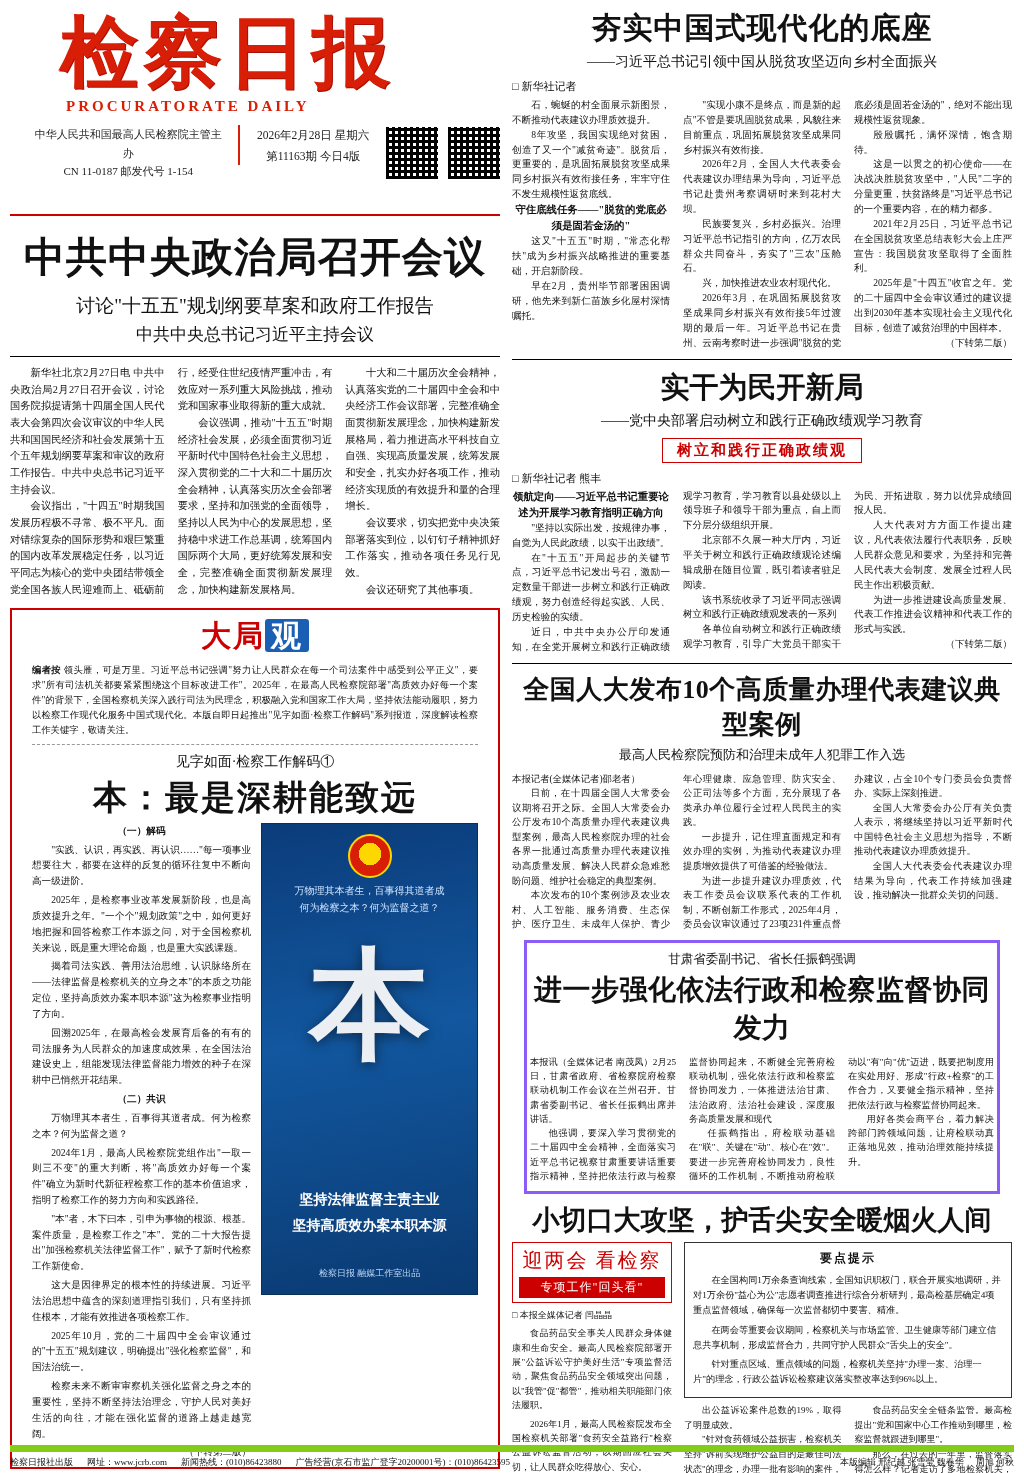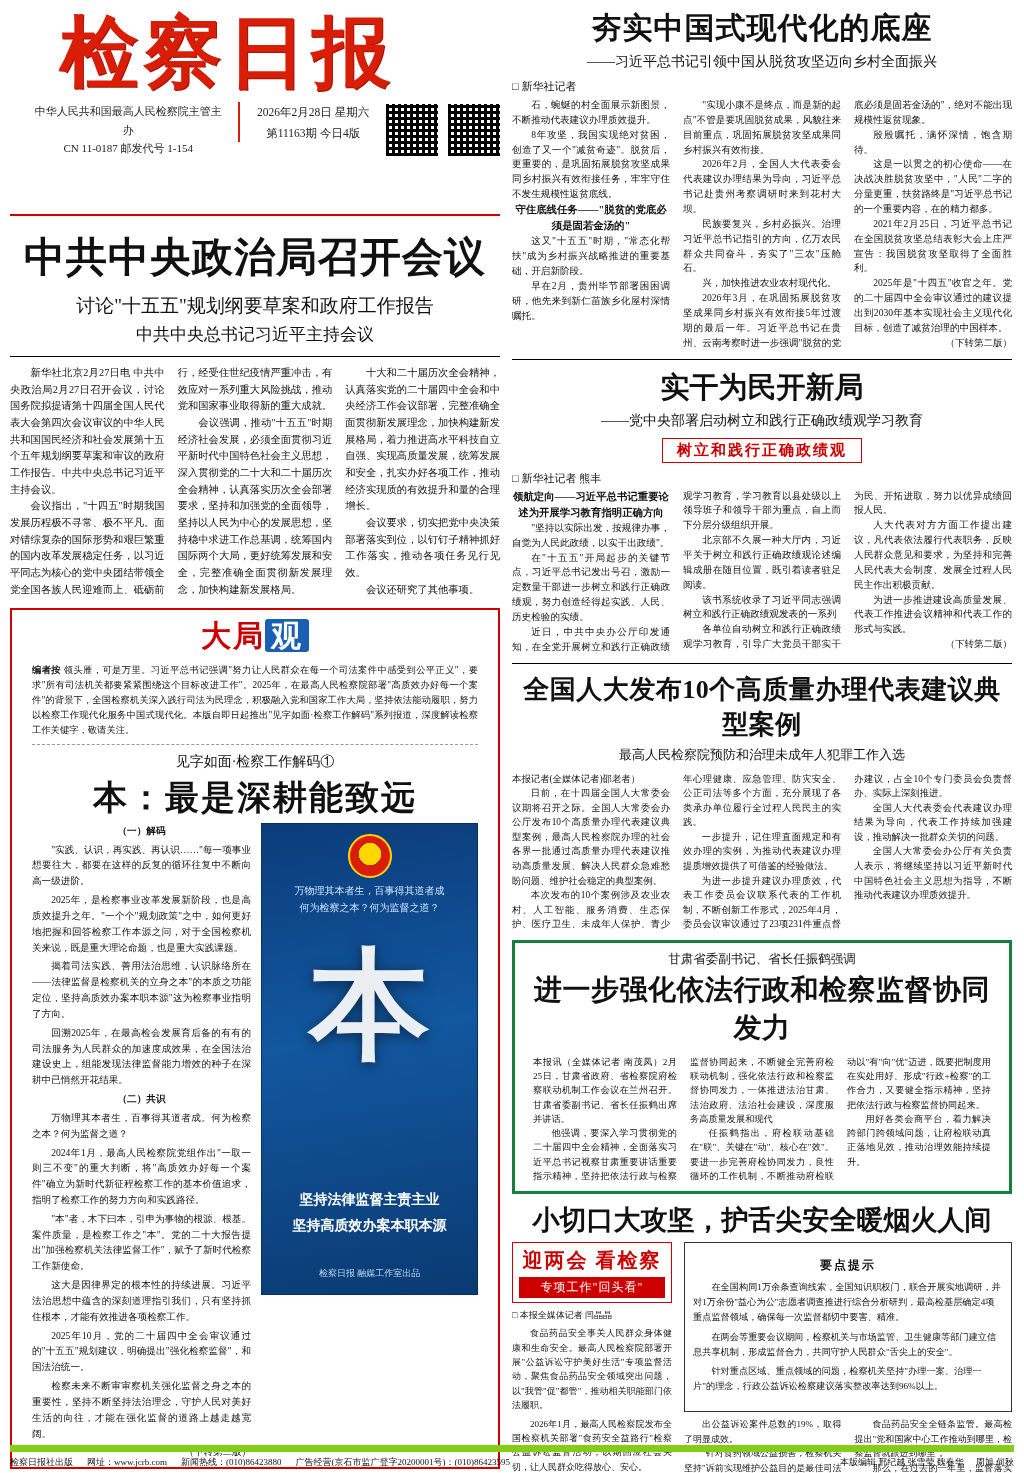--- a/index.html
+++ b/index.html
@@ -55,45 +55,46 @@
 
   
   h2.r1{font-size:30px;font-weight:bold;text-align:center;margin:2px 0 4px;letter-spacing:1px;}
   .r1sub{font-size:14px;text-align:center;margin-bottom:8px;}
   h2.r2{font-size:29px;font-weight:bold;text-align:center;margin:6px 0 4px;}
   h2.r3{font-size:26px;font-weight:bold;text-align:center;margin:4px 0 4px;letter-spacing:.5px;}
   h2.r5{font-size:27px;font-weight:bold;text-align:center;margin:6px 0 4px;}
   .label-red{display:block;text-align:center;margin:6px auto 8px;}
   .label-red span{display:inline-block;border:1px solid #c00;color:#c00;font-size:15px;font-weight:bold;padding:2px 14px;letter-spacing:2px;}
   .small-h{font-size:10.4px;font-weight:bold;text-align:center;margin:4px 0;}
-  .boxed{border:3px solid #15803d;padding:8px 18px;margin:8px 0;}
+  .boxed{border:3px solid #8b5cf6;padding:8px 3px;margin:8px 12px;}
   .boxed .kicker{text-align:center;font-size:12.5px;margin-bottom:3px;}
   .boxed h2{font-size:28px;font-weight:bold;text-align:center;margin:2px 0 8px;letter-spacing:.5px;}
-  .tips{border:1px solid #333;padding:13px 8px;font-size:9.2px;line-height:1.65;}
+  .tips{border:1px solid #333;padding:6px 8px;font-size:9.2px;line-height:1.65;}
   .tips-h{text-align:center;font-weight:bold;font-size:12px;margin-bottom:4px;letter-spacing:2px;}
   .tips p{margin:0 0 4px;text-indent:2em;}
   .redflag{border:1px solid #c00;padding:4px 6px;}
-  .redflag .t1{color:#c00;font-size:20px;font-weight:bold;text-align:center;letter-spacing:2px;}
+  .redflag .t1{color:#c00;font-size:20px;font-weight:normal;text-align:center;letter-spacing:2px;}
   .redflag .t2{background:#c00;color:#fff;font-size:12px;text-align:center;padding:2px 0;margin-top:3px;letter-spacing:1px;}
   
   .footer{position:absolute;left:10px;right:10px;bottom:4px;border-top:7px solid #84cc16;padding-top:4px;font-size:9px;display:flex;justify-content:space-between;align-items:center;}
   .footer .l{display:flex;gap:14px;}
   .footer .r{display:flex;gap:12px;}
   .flex{display:flex;}
   .mini{font-size:9px;}
 </style>
 </head>
 <body>
 
 <div class="page">
 
   <div class="col-left">
 
     <div class="masthead">
       <div class="logo-cn">检察日报</div>
+      <div class="logo-en">PROCURATORATE DAILY</div>
       <div class="mast-meta">
         <div class="mast-row">
           <div class="mast-left">
             <div>中华人民共和国最高人民检察院主管主办</div>
             <div>CN 11-0187 邮发代号 1-154</div>
           </div>
           <div class="red-sep"></div>
           <div class="mast-mid">
             <div>2026年2月28日 星期六</div>
             <div>第11163期 今日4版</div>
@@ -209,22 +210,22 @@
     <hr class="rule">
 
     <h2 class="r3">全国人大发布10个高质量办理代表建议典型案例</h2>
     <div class="r1sub" style="font-size:13px;">最高人民检察院预防和治理未成年人犯罪工作入选</div>
     <div class="cols3" style="font-size:9.4px;line-height:1.55;">
       <p style="text-indent:0">本报记者(全媒体记者)邵老者）</p>
       <p>日前，在十四届全国人大常委会议期将召开之际。全国人大常委会办公厅发布10个高质量办理代表建议典型案例，最高人民检察院办理的社会各界一批通过高质量办理代表建议推动高质量发展、解决人民群众急难愁盼问题、维护社会稳定的典型案例。</p>
       <p>本次发布的10个案例涉及农业农村、人工智能、服务消费、生态保护、医疗卫生、未成年人保护、青少年心理健康、应急管理、防灾安全、公正司法等多个方面，充分展现了各类承办单位履行全过程人民民主的实践。</p>
       <p>一步提升，记住理直面规定和有效办理的实例，为推动代表建议办理提质增效提供了可借鉴的经验做法。</p>
       <p>为进一步提升建议办理质效，代表工作委员会议联系代表的工作机制，不断创新工作形式，2025年4月，委员会议审议通过了23项231件重点督办建议，占全10个专门委员会负责督办、实际上深刻推进。</p>
+      <p>全国人大常委会办公厅有关负责人表示，将继续坚持以习近平新时代中国特色社会主义思想为指导，不断推动代表建议办理质效提升。</p>
       <p>全国人大代表委会代表建议办理结果为导向，代表工作持续加强建设，推动解决一批群众关切的问题。</p>
-      <p>全国人大常委会办公厅有关负责人表示，将继续坚持以习近平新时代中国特色社会主义思想为指导，不断推动代表建议办理质效提升。</p>
     </div>
 
     <div class="boxed">
       <div class="kicker">甘肃省委副书记、省长任振鹤强调</div>
       <h2>进一步强化依法行政和检察监督协同发力</h2>
       <div class="cols3" style="font-size:9.2px;line-height:1.55;">
         <p style="text-indent:0">本报讯（全媒体记者 南茂凤）2月25日，甘肃省政府、省检察院府检察联动机制工作会议在兰州召开。甘肃省委副书记、省长任振鹤出席并讲话。</p>
         <p>他强调，要深入学习贯彻党的二十届四中全会精神，全面落实习近平总书记视察甘肃重要讲话重要指示精神，坚持把依法行政与检察监督协同起来，不断健全完善府检联动机制，强化依法行政和检察监督协同发力，一体推进法治甘肃、法治政府、法治社会建设，深度服务高质量发展和现代</p>
         <p>任振鹤指出，府检联动基础在"联"、关键在"动"、核心在"效"。要进一步完善府检协同发力，良性循环的工作机制，不断推动府检联动以"有"向"优"迈进，既要把制度用在实处用好、形成"行政+检察"的工作合力，又要健全指示精神，坚持把依法行政与检察监督协同起来。</p>
         <p>用好各类会商平台，着力解决跨部门跨领域问题，让府检联动真正落地见效，推动治理效能持续提升。</p>

